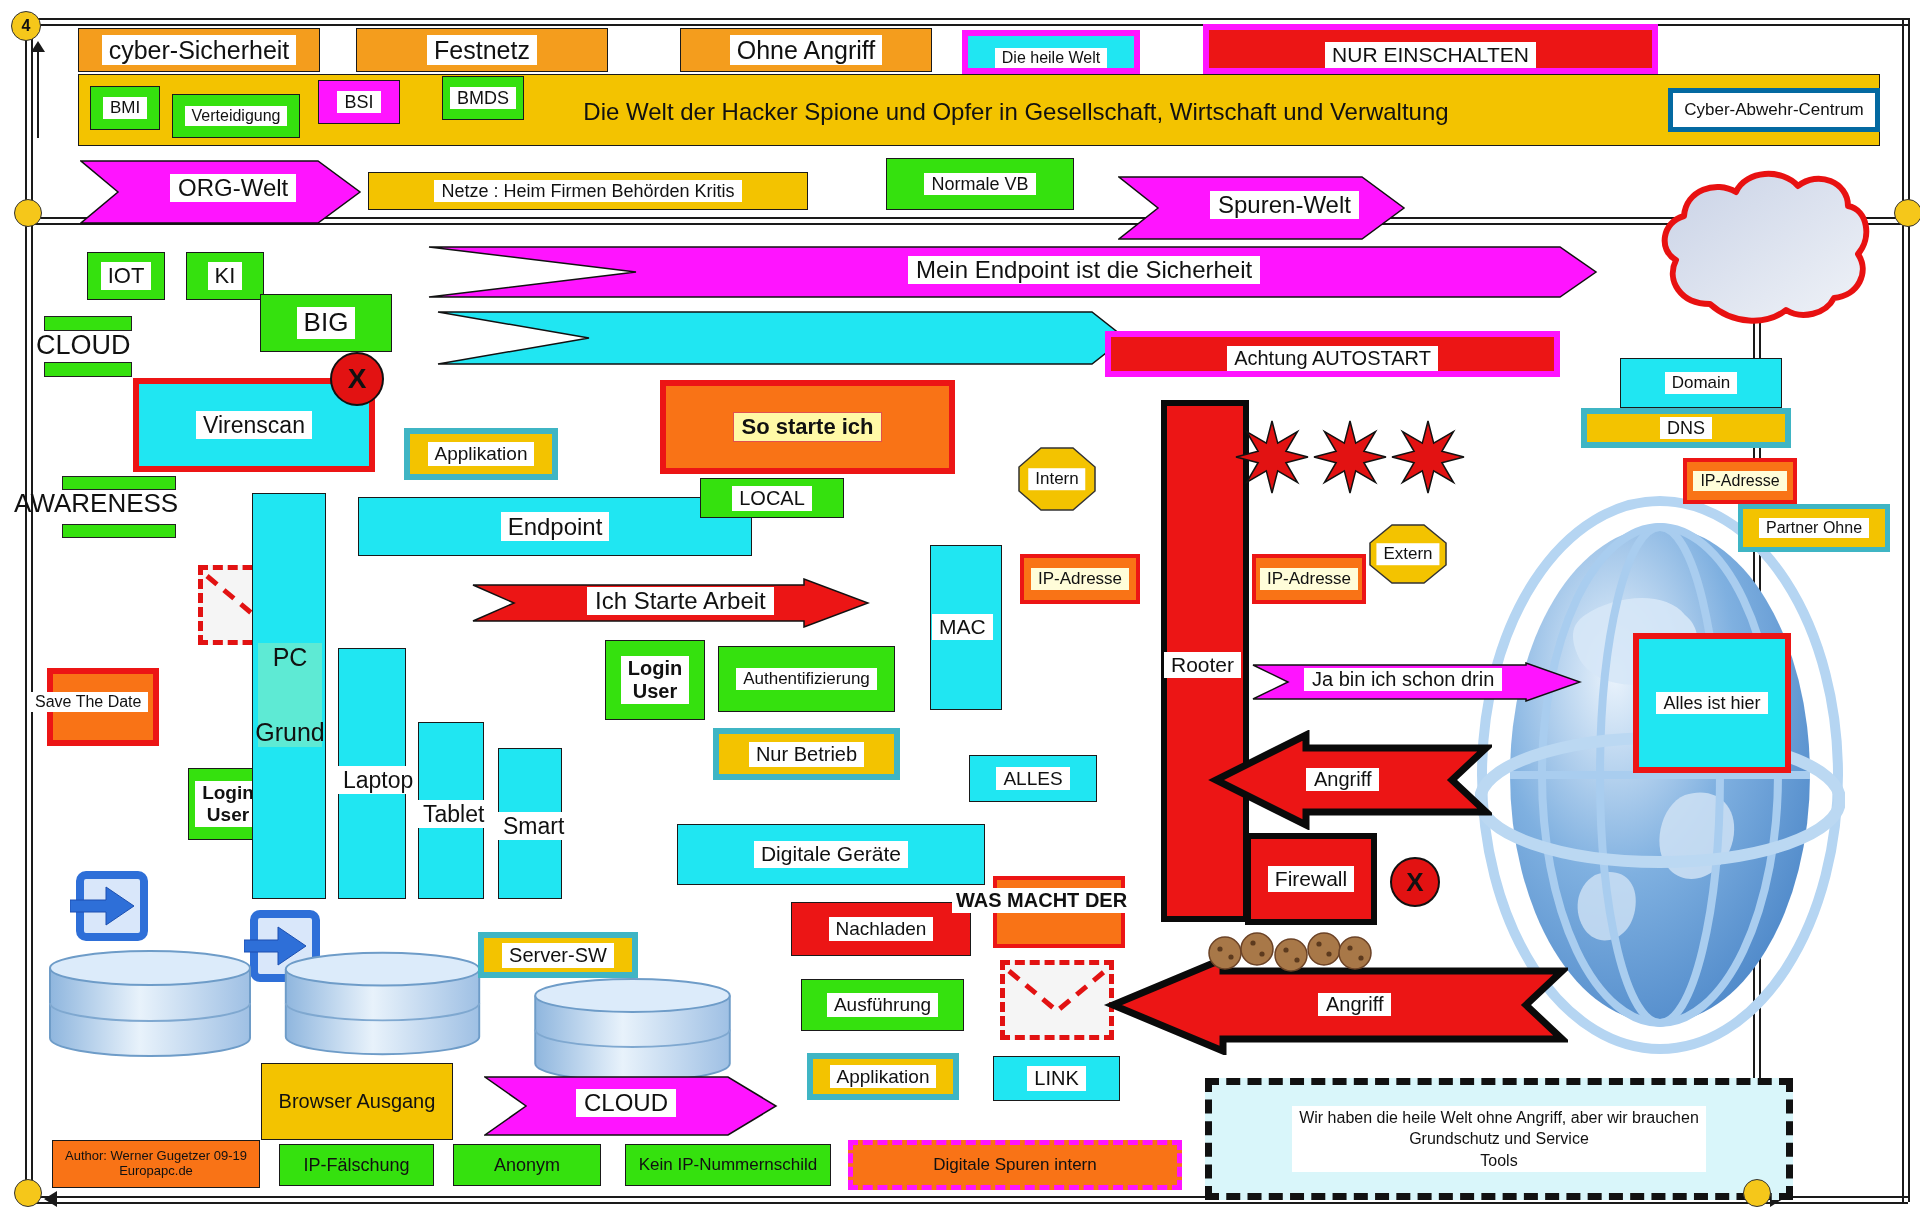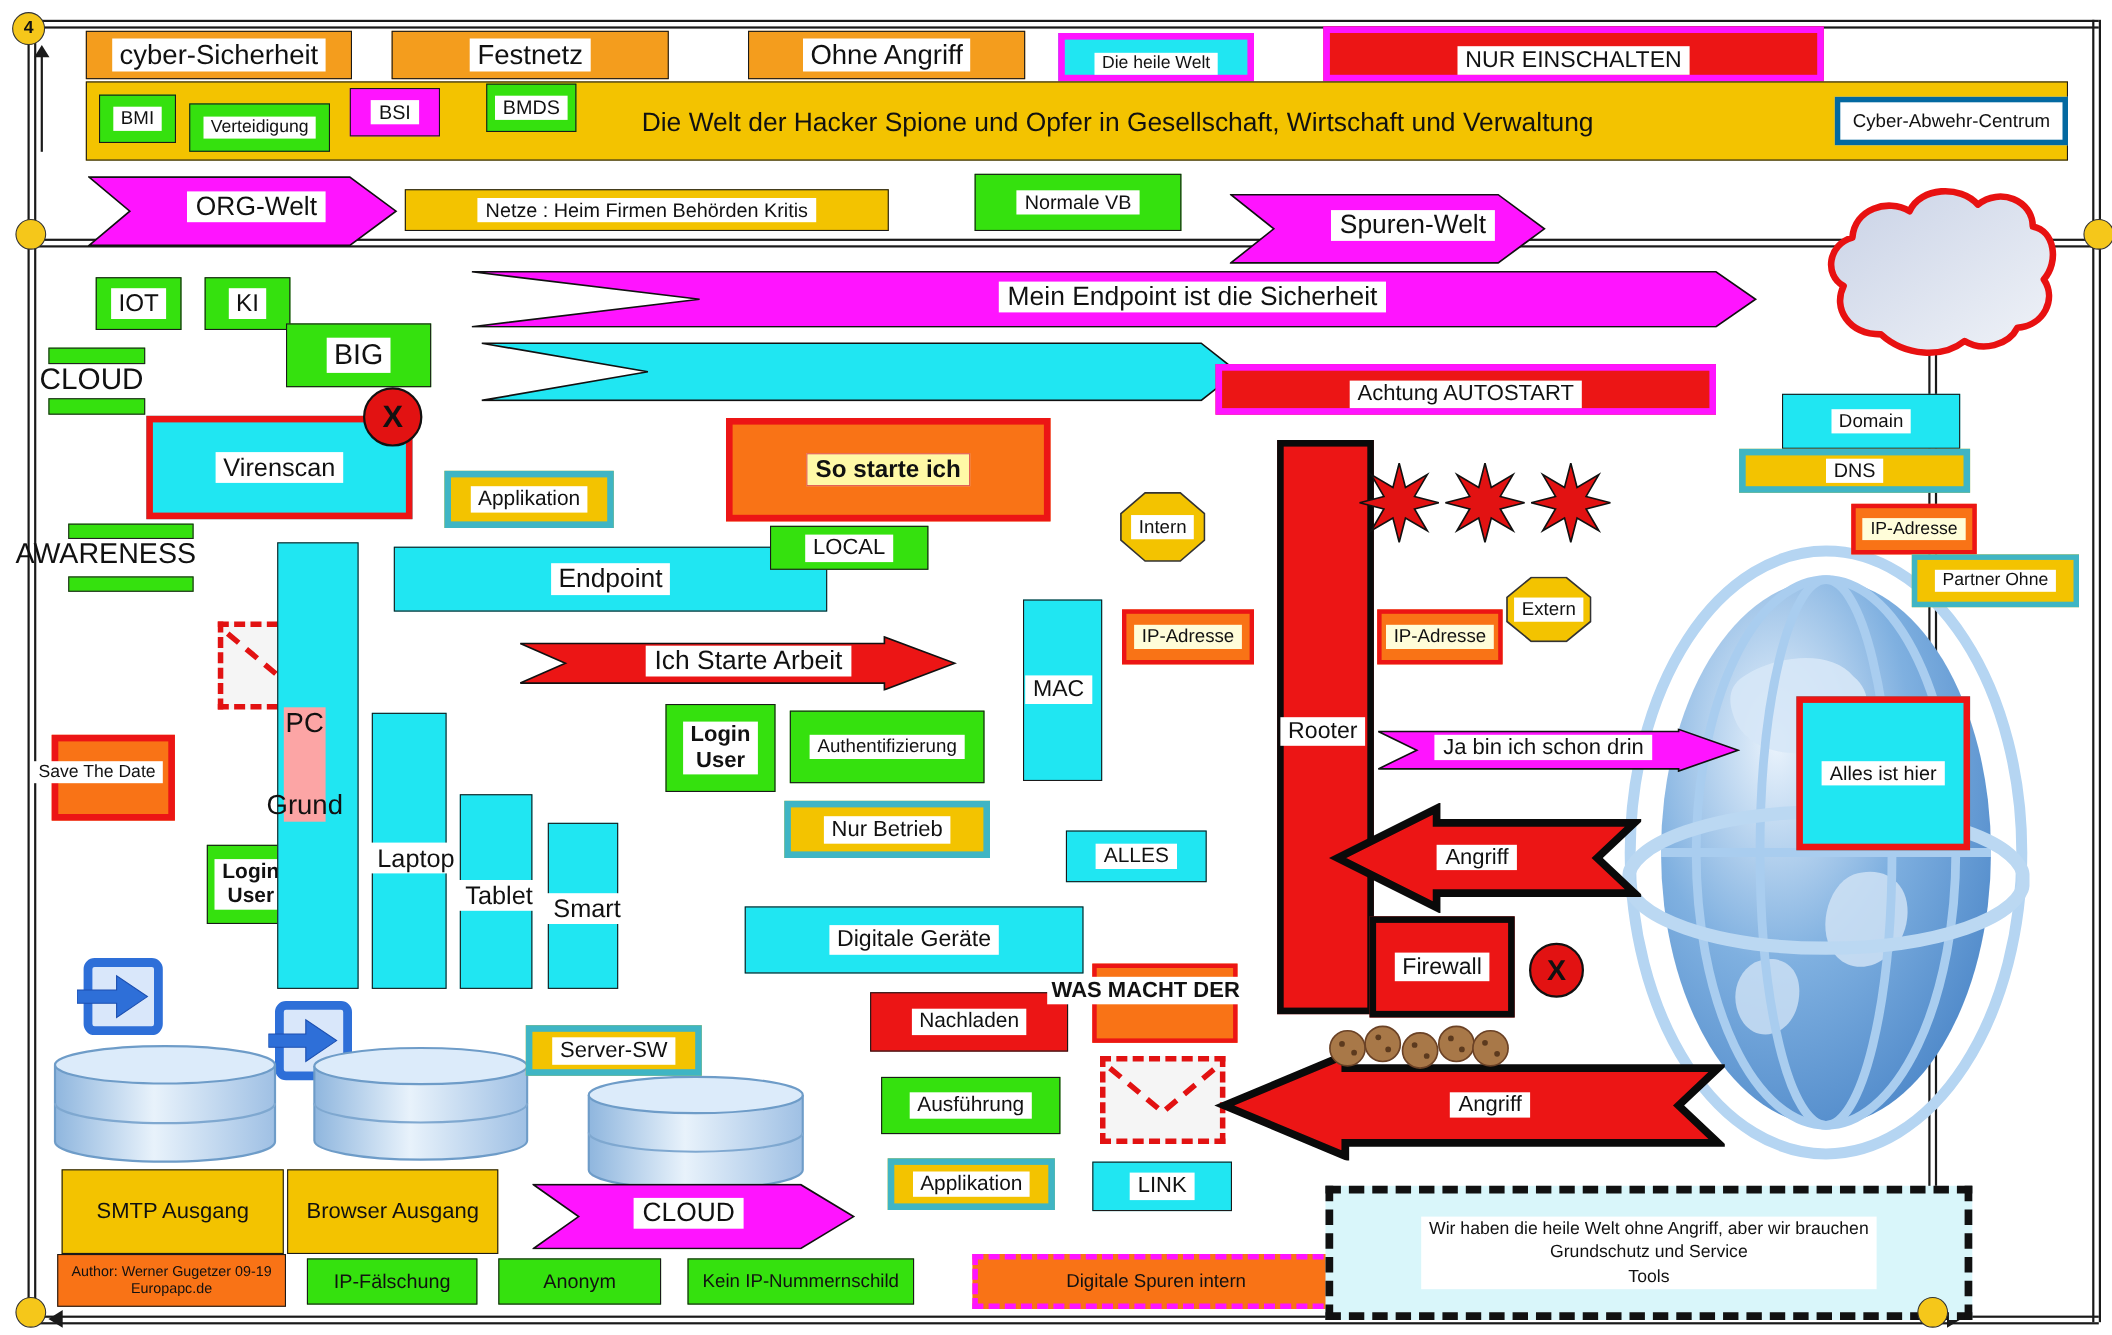--- a/index.html
+++ b/index.html
@@ -7,21 +7,21 @@
           font-family:"Liberation Sans",sans-serif;color:#111;}
   .abs{position:absolute;}
   .box{position:absolute;display:flex;align-items:center;justify-content:center;
        border:1.5px solid #1a1a1a;box-sizing:border-box;}
   .lbl{background:#ffffff;padding:1px 7px;text-align:center;white-space:pre-line;line-height:1.15;}
   .nobg{background:transparent;}
   .green{background:#35E10E;} .cyan{background:#20E6F2;} .gold{background:#F3C300;}
   .orange{background:#F49D1D;} .red{background:#EC1515;} .mag{background:#FF14FF;}
   .ly{background:#f97316;} .lcyan{background:#D9F6FA;}
   .bteal{border:6px solid #3FB5C4;} .bred{border:6px solid #EC1515;} .bred4{border:4px solid #EC1515;}
-  .bmag{border:6px solid #FF14FF;align-items:flex-end;} .bblack{border:6px solid #0a0a0a;} .bgreen{border:5px solid #0369a1;} .bdashmag{border:5px dashed #FF14FF;margin-left:36px;} .bdashblack{border:7px dashed #111;}
+  .bmag{border:6px solid #FF14FF;align-items:flex-end;} .bblack{border:6px solid #0a0a0a;} .bgreen{border:5px solid #0369a1;} .bdashmag{border:5px dashed #FF14FF;} .bdashblack{border:7px dashed #111;}
   .line{position:absolute;background:#1a1a1a;}
   .handle{position:absolute;border-radius:50%;background:#F5C71A;border:1.5px solid #333;
           display:flex;align-items:center;justify-content:center;font-weight:bold;font-size:16px;z-index:40;}
   .xbadge{position:absolute;border-radius:50%;background:#E21212;border:2px solid #111;
           display:flex;align-items:center;justify-content:center;font-weight:bold;z-index:30;}
   .col{position:absolute;background:#20E6F2;border:1.5px solid #1a1a1a;box-sizing:border-box;}
   .bar{position:absolute;background:#35E10E;border:1px solid #222;}
   .arrlbl{position:absolute;background:#fff;padding:0 8px;white-space:nowrap;}
   svg{display:block;}
 </style>
@@ -170,21 +170,21 @@
 
   <div class="box ly bred" style="left:47px;top:668px;width:112px;height:78px"></div>
   <div class="abs lbl" style="left:28px;top:692px;font-size:16px">Save The Date</div>
 
   <div class="box green" style="left:188px;top:768px;width:80px;height:72px">
     <span class="lbl" style="font-size:19px;font-weight:bold">Login
 User</span>
     </div>
 
   <div class="col" style="left:252px;top:493px;width:74px;height:406px"></div>
-  <div class="abs" style="left:258px;top:643px;width:38px;height:104px;background:#fca5a5;display:flex;flex-direction:column;justify-content:space-between;align-items:center">
+  <div class="abs" style="left:258px;top:643px;width:64px;height:104px;background:#5eead4;display:flex;flex-direction:column;justify-content:space-between;align-items:center">
     <span style="font-size:25px">PC</span>
     <span style="font-size:25px">Grund</span>
   </div>
   <div class="col" style="left:338px;top:648px;width:68px;height:251px"></div>
   <div class="abs lbl" style="left:336px;top:766px;font-size:23px">Laptop</div>
   <div class="col" style="left:418px;top:722px;width:66px;height:177px"></div>
   <div class="abs lbl" style="left:416px;top:800px;font-size:23px">Tablet</div>
   <div class="col" style="left:498px;top:748px;width:64px;height:151px"></div>
   <div class="abs lbl" style="left:496px;top:812px;font-size:23px">Smart</div>
 
@@ -410,23 +410,20 @@
   <div class="box gold bteal" style="left:1581px;top:408px;width:210px;height:40px;z-index:6">
     <span class="lbl" style="font-size:18px">DNS</span>
     </div>
   <div class="box ly bred4" style="left:1683px;top:458px;width:114px;height:46px;z-index:7">
     <span class="lbl ly" style="font-size:16px;background:#FFFDD9">IP-Adresse</span>
     </div>
   <div class="box gold bteal" style="left:1738px;top:504px;width:152px;height:48px;border-width:5px;z-index:7">
     <span class="lbl" style="font-size:16px">Partner Ohne</span>
     </div>
 
-  <div class="box gold" style="left:56px;top:1063px;width:202px;height:77px;z-index:6">
-    <span class="lbl nobg" style="font-size:20px">SMTP Ausgang</span>
-    </div>
   <div class="box gold" style="left:261px;top:1063px;width:192px;height:77px;z-index:6">
     <span class="lbl nobg" style="font-size:20px">Browser Ausgang</span>
     </div>
   <div class="box ly" style="left:52px;top:1140px;width:208px;height:48px;z-index:6">
     <span class="lbl nobg" style="font-size:13px">Author: Werner Gugetzer  09-19
 Europapc.de</span>
     </div>
 
   <div class="abs" style="left:484px;top:1076px;width:294px;height:60px;z-index:6">
     <svg width="294" height="60" viewBox="0 0 294 60">

